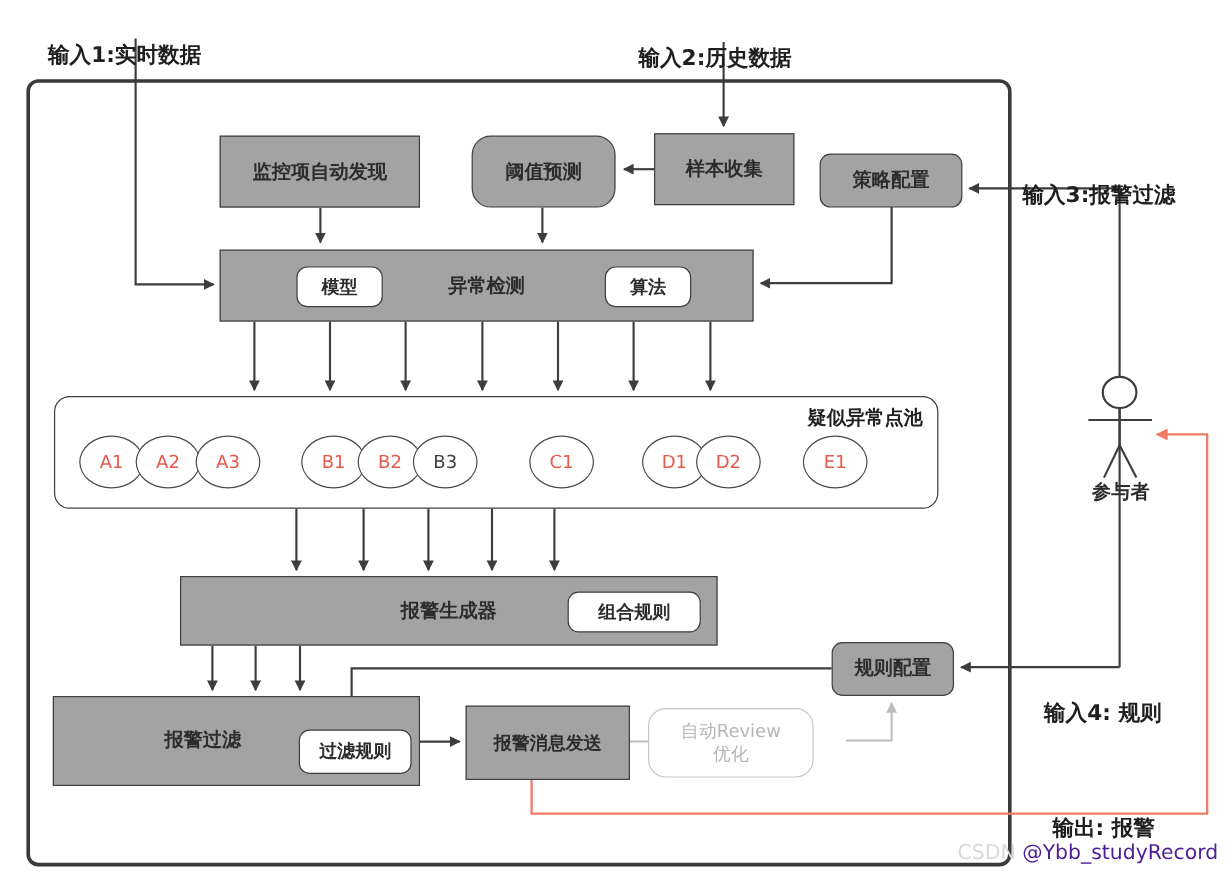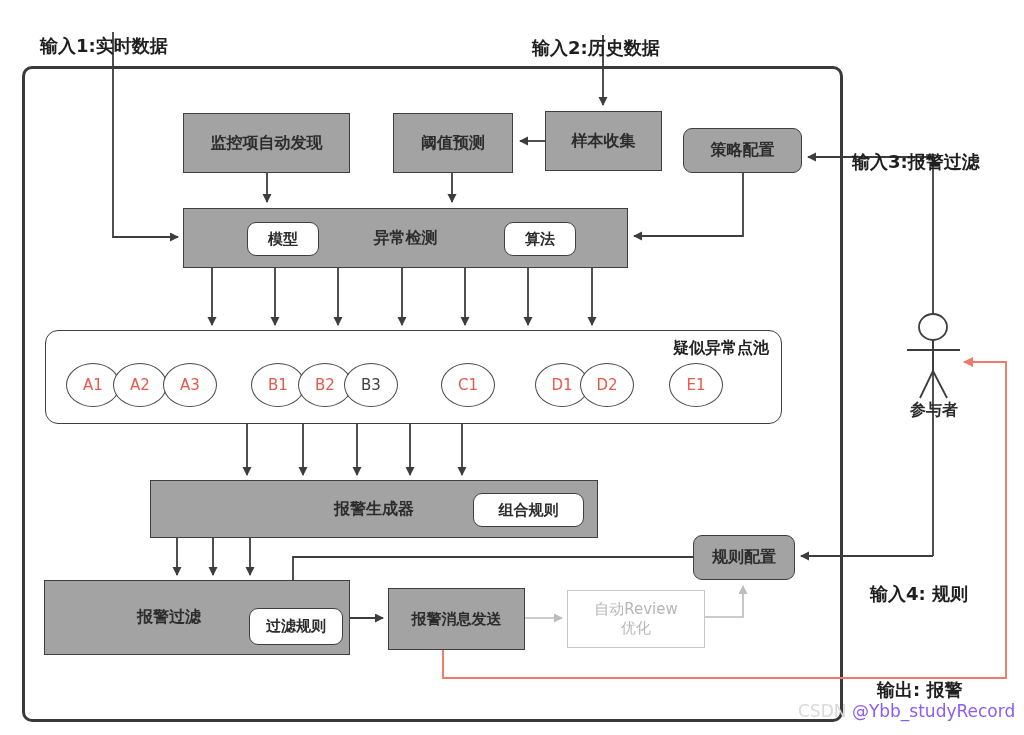--- a/index.html
+++ b/index.html
@@ -45,21 +45,21 @@
   .gray-node{
     position:absolute;background:#fff;border:1.6px solid #c6c6c6;
     display:flex;align-items:center;justify-content:center;flex-direction:column;
     font-size:15px;font-weight:500;z-index:2;box-sizing:border-box;line-height:1.25;
   }
   .watermark{
     position:absolute;left:798px;top:701px;font-size:17px;z-index:4;white-space:nowrap;
     font-weight:400;
   }
   .watermark .wm-prefix{color:#d9d9d9;}
-  .watermark .wm-handle{color:#8b5cf6;}
+  .watermark .wm-handle{color:#4c1d95;}
   .actor-label{position:absolute;left:899px;top:400px;width:70px;text-align:center;
     font-size:16px;font-weight:600;z-index:3;background:transparent;}
 </style>
 </head>
 <body>
 
 <div id="canvas">
 
   <svg id="wires" width="1024" height="735" viewBox="0 0 1024 735">
     <defs>
@@ -139,21 +139,21 @@
   <div class="outer-frame"></div>
 
   <div class="ext-label" style="left:40px;top:10px;">输入1:实时数据</div>
   <div class="ext-label" style="left:532px;top:12px;">输入2:历史数据</div>
   <div class="ext-label" style="left:852px;top:126px;">输入3:报警过滤</div>
   <div class="ext-label" style="left:870px;top:558px;">输入4: 规则</div>
   <div class="ext-label" style="left:877px;top:654px;">输出:  报警</div>
   <div class="actor-label">参与者</div>
 
   <div class="node" style="left:183px;top:113px;width:167px;height:60px;">监控项自动发现</div>
-  <div class="node" style="left:393px;top:113px;width:120px;height:60px;">阈值预测</div>
+  <div class="node" style="left:393px;top:113px;width:120px;height:60px;border-radius:16px;">阈值预测</div>
   <div class="node rounded" style="left:683px;top:128px;width:119px;height:45px;">策略配置</div>
   <div class="node" style="left:545px;top:111px;width:117px;height:60px;">样本收集</div>
 
   <div class="node" style="left:183px;top:208px;width:445px;height:60px;">
     <div class="chip" style="left:63px;top:13px;width:72px;height:34px;">模型</div>
     <span>异常检测</span>
     <div class="chip" style="left:320px;top:13px;width:72px;height:34px;">算法</div>
   </div>
 
   <div class="pool">
@@ -195,21 +195,21 @@
     <div class="chip" style="left:322px;top:12px;width:111px;height:34px;">组合规则</div>
   </div>
 
   <div class="node" style="left:44px;top:580px;width:306px;height:75px;">
     <span style="margin-right:56px;">报警过滤</span>
     <div class="chip" style="left:204px;top:27px;width:94px;height:37px;">过滤规则</div>
   </div>
 
   <div class="node" style="left:388px;top:588px;width:137px;height:62px;font-size:15px;">报警消息发送</div>
 
-  <div class="gray-node" style="left:567px;top:590px;width:138px;height:58px;color:#b6b6b6;">
+  <div class="gray-node" style="left:540px;top:590px;width:138px;height:58px;color:#b6b6b6;border-radius:15px;">
     <span>自动Review</span>
     <span>优化</span>
   </div>
 
   <div class="node rounded" style="left:693px;top:535px;width:102px;height:45px;">规则配置</div>
 
   <div class="watermark">
     <span class="wm-prefix">CSDN</span>
     <span class="wm-handle"> <span>@Ybb_studyRecord</span></span>
   </div>

